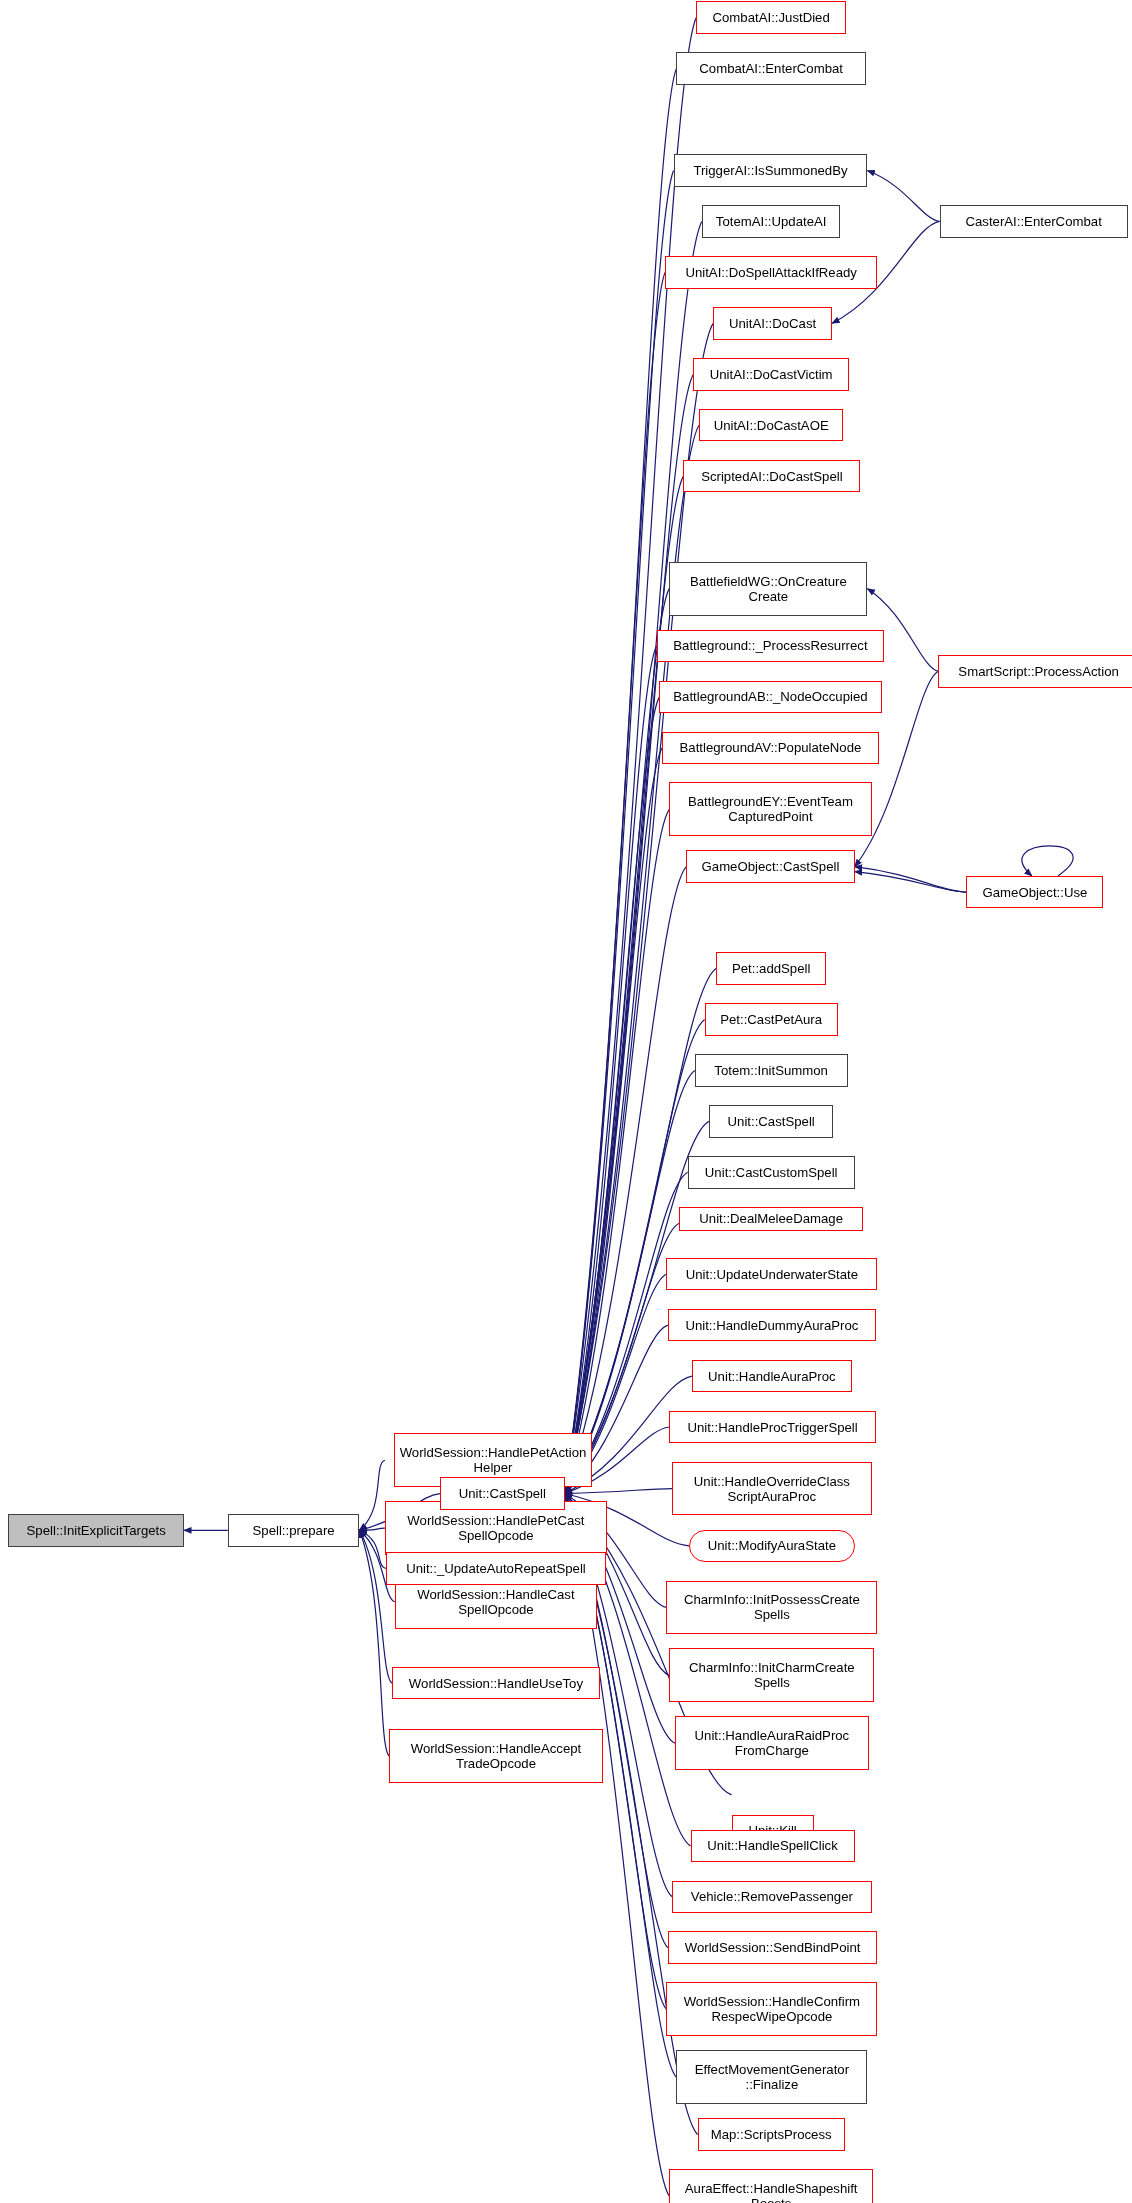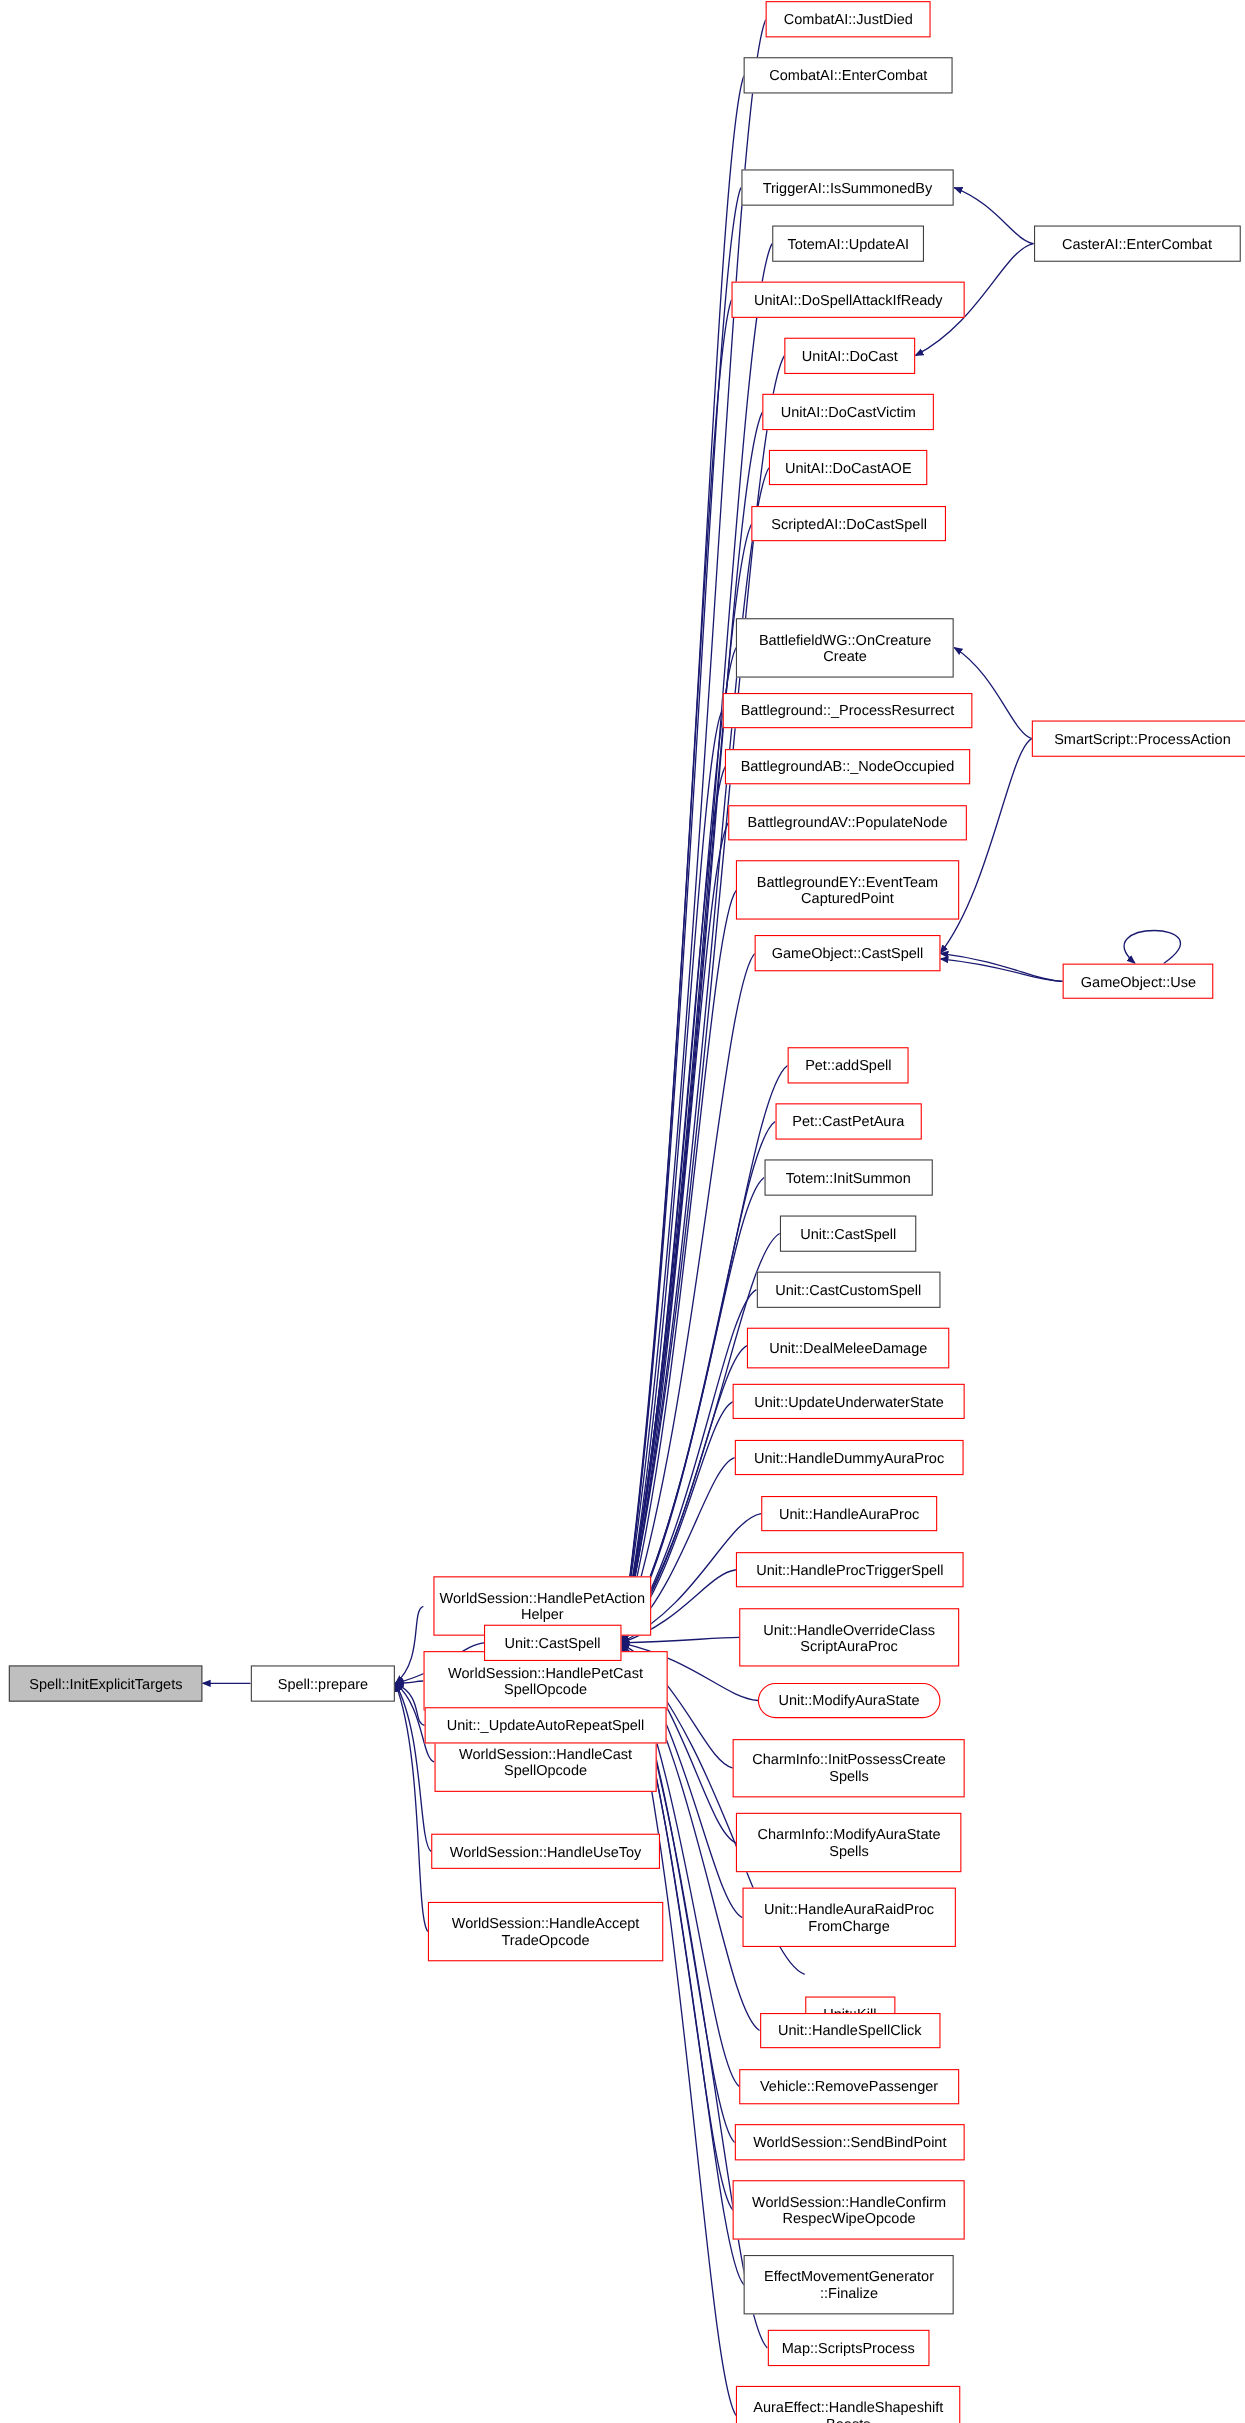--- a/index.html
+++ b/index.html
@@ -123,31 +123,31 @@
     <div class="node " style="left: 659.39px; top: 680.615px; width: 222.155px; height: 32.545px;">BattlegroundAB::_NodeOccupied</div>
     <div class="node " style="left: 662.22px; top: 731.555px; width: 216.495px; height: 32.545px;">BattlegroundAV::PopulateNode</div>
     <div class="node " style="left: 669.295px; top: 782.495px; width: 202.345px; height: 53.77px;">BattlegroundEY::EventTeam
 CapturedPoint</div>
     <div class="node " style="left: 686.275px; top: 850.415px; width: 168.385px; height: 32.545px;">GameObject::CastSpell</div>
     <div class="node " style="left: 715.99px; top: 952.295px; width: 110.37px; height: 32.545px;">Pet::addSpell</div>
     <div class="node " style="left: 704.67px; top: 1003.24px; width: 133.01px; height: 32.545px;">Pet::CastPetAura</div>
     <div class="node black" style="left: 694.765px; top: 1054.17px; width: 152.82px; height: 32.545px;">Totem::InitSummon</div>
     <div class="node black" style="left: 708.915px; top: 1105.12px; width: 124.52px; height: 32.545px;">Unit::CastSpell</div>
     <div class="node black" style="left: 687.69px; top: 1156.06px; width: 166.97px; height: 32.545px;">Unit::CastCustomSpell</div>
-    <div class="node " style="left: 679.2px; top: 1206.99px; width: 183.95px; height: 37px;">Unit::DealMeleeDamage</div>
+    <div class="node " style="left: 679.2px; top: 1206.99px; width: 183.95px; height: 24px;">Unit::DealMeleeDamage</div>
     <div class="node " style="left: 666.465px; top: 1257.93px; width: 210.835px; height: 32.545px;">Unit::UpdateUnderwaterState</div>
     <div class="node " style="left: 667.88px; top: 1308.88px; width: 208.005px; height: 32.545px;">Unit::HandleDummyAuraProc</div>
     <div class="node " style="left: 691.935px; top: 1359.82px; width: 159.895px; height: 32.545px;">Unit::HandleAuraProc</div>
     <div class="node " style="left: 669.295px; top: 1410.76px; width: 206.59px; height: 32.545px;">Unit::HandleProcTriggerSpell</div>
     <div class="node " style="left: 672.125px; top: 1461.69px; width: 199.515px; height: 53.77px;">Unit::HandleOverrideClass
 ScriptAuraProc</div>
     <div class="node " style="left: 689.105px; top: 1529.62px; width: 165.555px; height: 32.545px; border-radius: 16px;">Unit::ModifyAuraState</div>
     <div class="node " style="left: 666.465px; top: 1580.56px; width: 210.835px; height: 53.77px;">CharmInfo::InitPossessCreate
 Spells</div>
-    <div class="node " style="left: 669.295px; top: 1648.47px; width: 205.175px; height: 53.77px;">CharmInfo::ModifyAuraState
+    <div class="node " style="left: 669.295px; top: 1648.47px; width: 205.175px; height: 53.77px;">CharmInfo::InitCharmCreate
 Spells</div>
     <div class="node " style="left: 674.955px; top: 1716.39px; width: 193.855px; height: 53.77px;">Unit::HandleAuraRaidProc
 FromCharge</div>
     <div class="node " style="left: 731.555px; top: 1778.65px; width: 82.07px; height: 32.545px; margin-top: 36px;">Unit::Kill</div>
     <div class="node " style="left: 690.52px; top: 1829.6px; width: 164.14px; height: 32.545px;">Unit::HandleSpellClick</div>
     <div class="node " style="left: 672.125px; top: 1880.54px; width: 199.515px; height: 32.545px;">Vehicle::RemovePassenger</div>
     <div class="node " style="left: 667.88px; top: 1931.47px; width: 209.42px; height: 32.545px;">WorldSession::SendBindPoint</div>
     <div class="node " style="left: 666.465px; top: 1982.41px; width: 210.835px; height: 53.77px;">WorldSession::HandleConfirm
 RespecWipeOpcode</div>
     <div class="node black" style="left: 676.37px; top: 2050.34px; width: 191.025px; height: 53.77px;">EffectMovementGenerator

